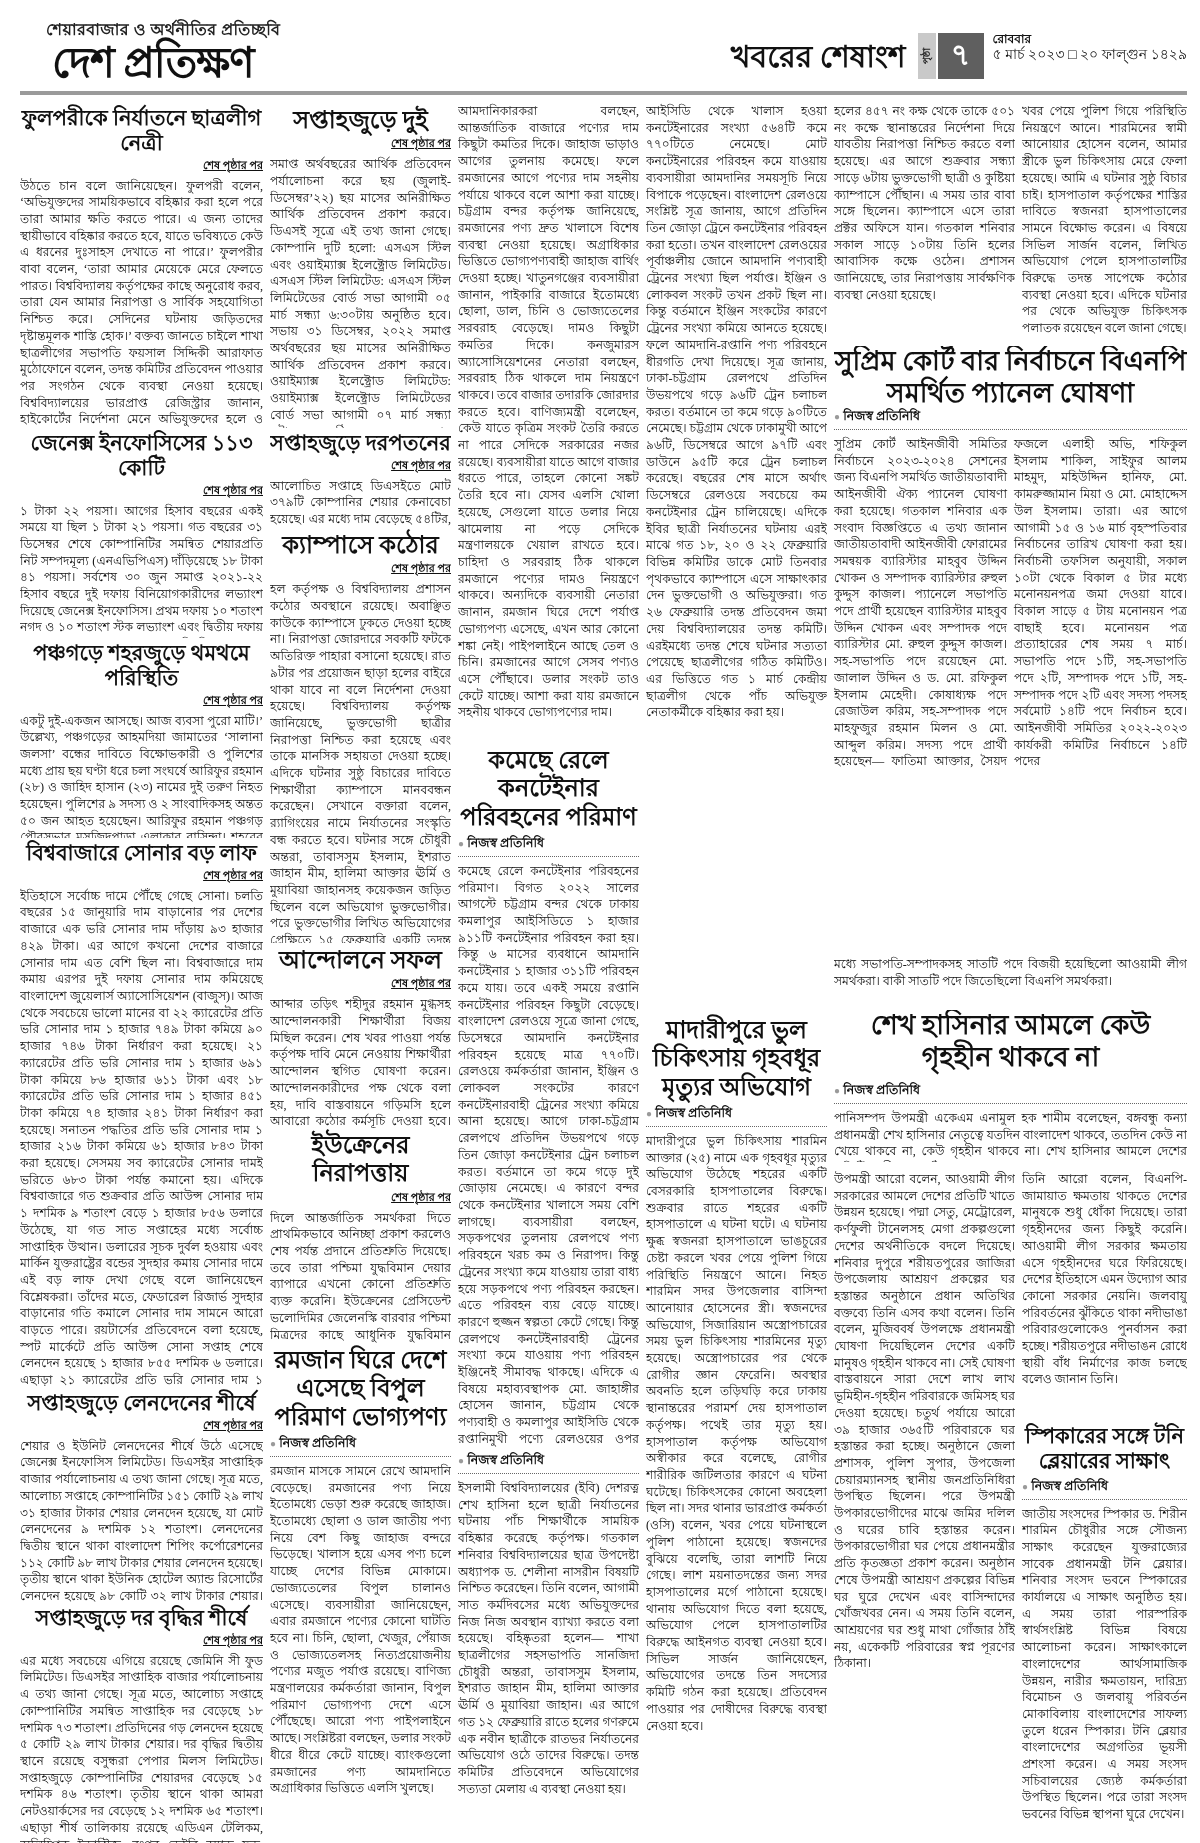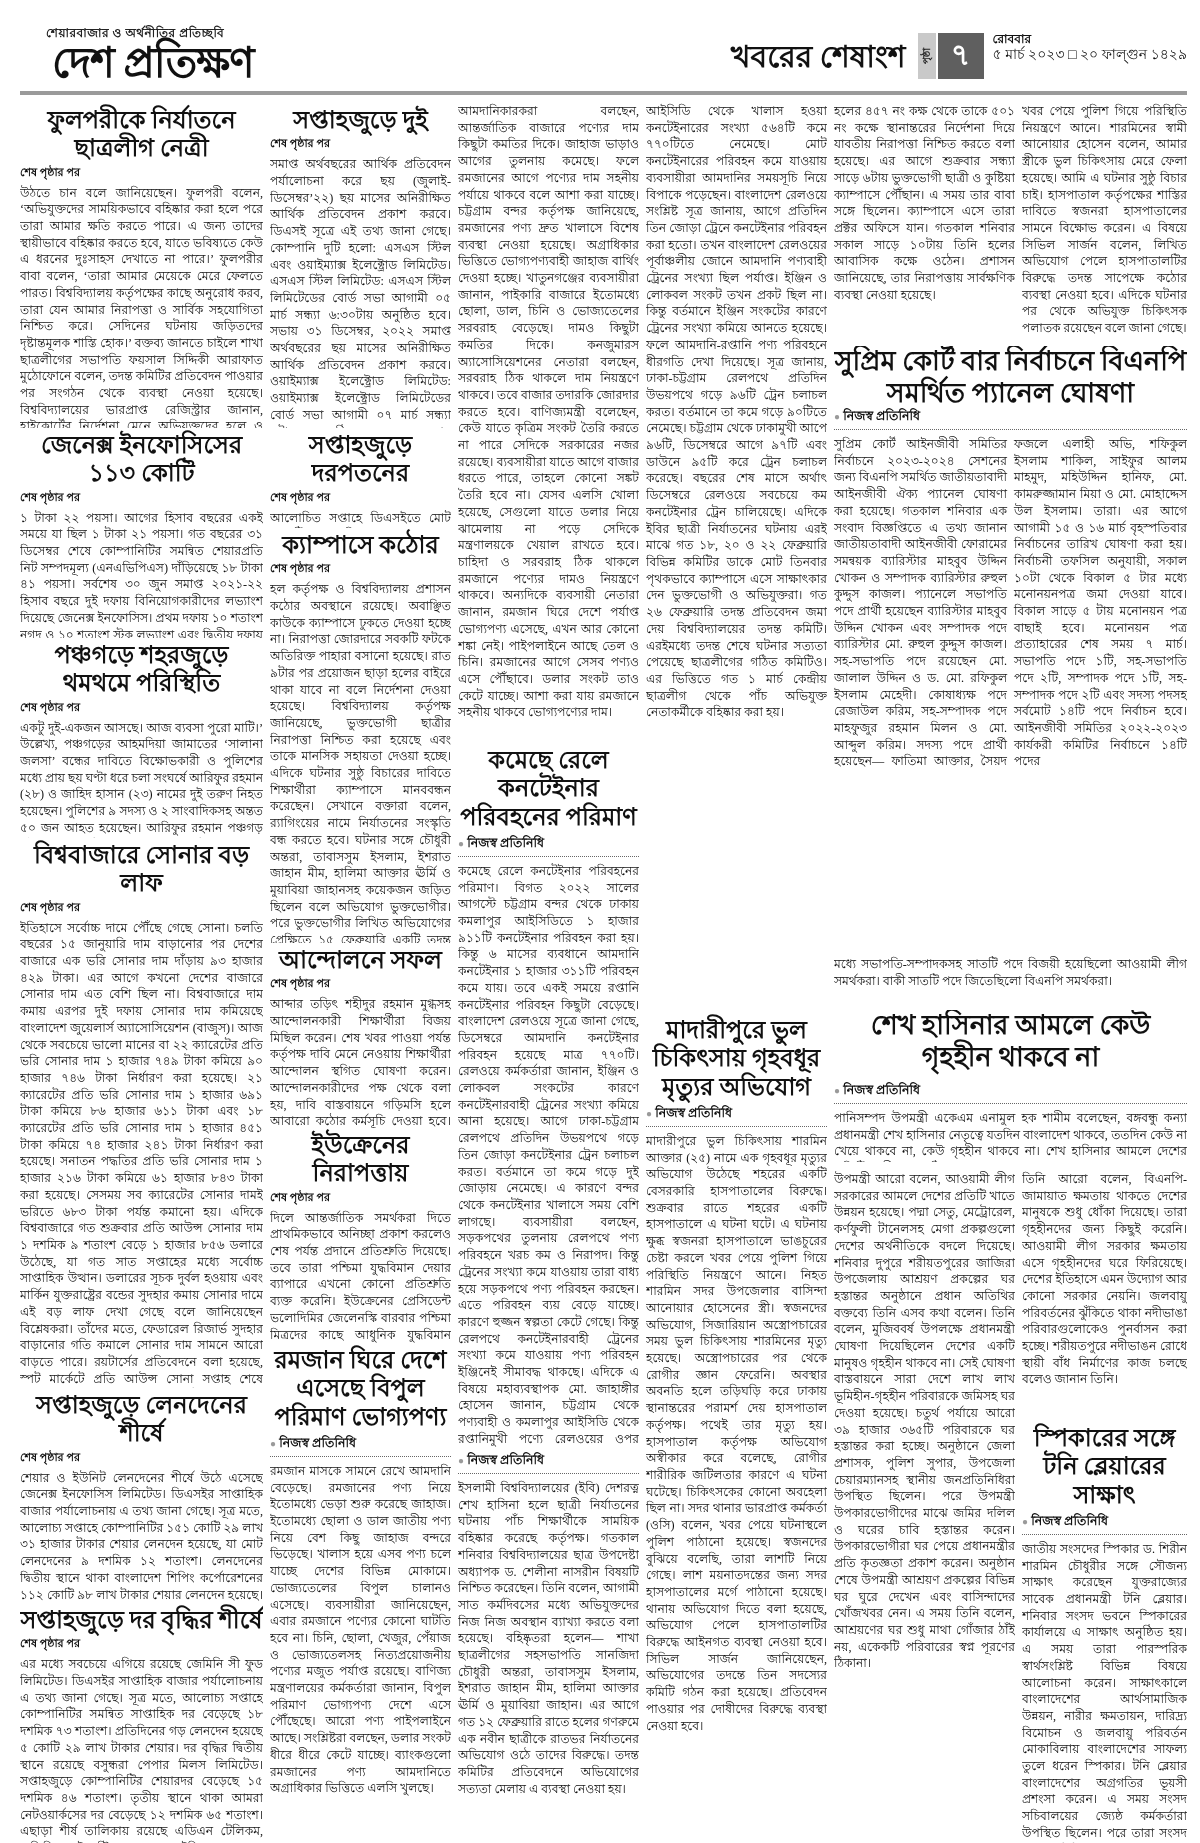--- a/index.html
+++ b/index.html
@@ -2,40 +2,40 @@
 <html lang="bn"><head>
 <meta charset="utf-8">
 <style>
   html,body{margin:0;padding:0;background:#e8e8e8;}
   .sheet{position:relative;width:1200px;height:1843px;background:#ffffff;color:#111;
          font-family:"Liberation Serif","DejaVu Serif",serif;overflow:hidden;}
   .inner{padding:26px 13px 8px 20px;}
   
   .mast{display:flex;justify-content:space-between;align-items:flex-end;height:58px;}
   .brand{display:flex;flex-direction:column;justify-content:flex-end;}
-  .tagline{font-size:12px;font-weight:bold;color:#222;margin-left:26px;letter-spacing:.5px;}
+  .tagline{font-size:16px;font-weight:bold;color:#222;margin-left:26px;letter-spacing:.5px;}
   .paper{font-size:42px;font-weight:900;line-height:.95;letter-spacing:-1px;margin-left:32px;}
   .sec{display:flex;align-items:flex-start;margin-right:0;}
   .sec-title{font-size:30px;font-weight:900;margin-right:12px;white-space:nowrap;}
   .pg-word{writing-mode:vertical-rl;transform:rotate(180deg);background:#c9c9c9;color:#222;
            font-size:10px;font-weight:bold;width:18px;height:46px;display:flex;
            align-items:center;justify-content:center;margin-right:2px;}
   .pg-num{width:46px;height:46px;background:#5f5f5f;color:#fff;font-size:30px;font-weight:bold;
           display:flex;align-items:center;justify-content:center;}
   .daybox{margin-left:9px;line-height:1.15;}
   .day{font-size:12px;font-weight:bold;}
   .dateline{font-size:14px;}
   .mastrule{height:4px;background:#9a9a9a;margin-top:7px;}
   
   .cols{display:flex;gap:7px;margin-top:8px;height:1740px;overflow:hidden;}
   .c1{width:243px;} .c2,.c3,.c4{width:181px;} .cR{width:353px;}
   .art{overflow:hidden;}
   .hl{font-weight:900;text-align:center;line-height:1.18;margin:3px 0 1px;}
-  .h-md{font-size:24px;} .h-lg{font-size:24px;} .h-xl{font-size:27px;}
-  .contd{font-size:11px;font-weight:bold;text-align:left;margin-bottom:2px;}
+  .h-md{font-size:21px;} .h-lg{font-size:24px;} .h-xl{font-size:27px;}
+  .contd{font-size:11px;font-weight:bold;text-align:right;margin-bottom:2px;text-decoration:underline;}
   .bd{font-size:12.2px;line-height:1.37;text-align:justify;text-justify:inter-word;}
   .byline{font-size:12.5px;font-weight:bold;margin:3px 0 1px;}
   .byline .dot{color:#9a9a9a;font-size:10px;}
   .dotrule{border-bottom:1px dotted #666;margin:2px 0 6px;}
   .row2{display:flex;gap:7px;}
   .sub5{width:181px;overflow:hidden;} .sub6{width:165px;overflow:hidden;}
   .twocol{column-count:2;column-gap:7px;overflow:hidden;}
 </style>
 </head>
 <body>

